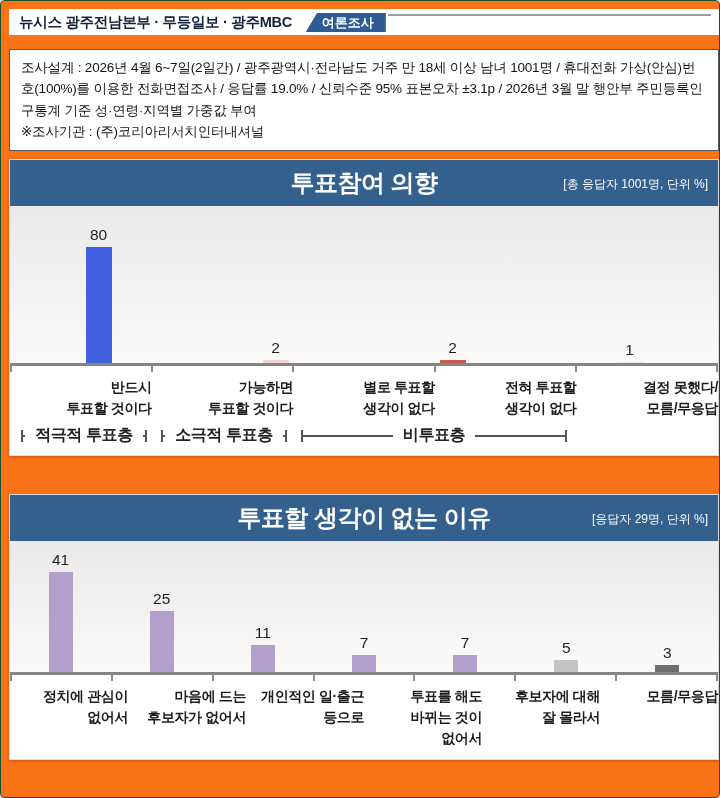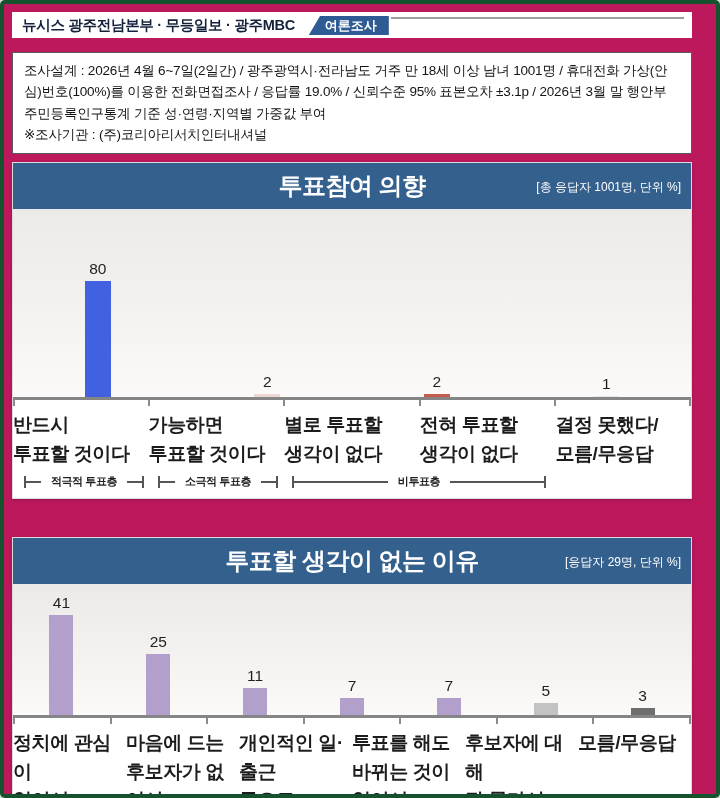--- a/index.html
+++ b/index.html
@@ -1,23 +1,23 @@
 <!DOCTYPE html>
 <html><head>
 <meta charset="utf-8">
 <style>
   * { margin:0; padding:0; box-sizing:border-box; }
   html,body { background:#d8d8d8; }
   body { font-family:"Liberation Sans","DejaVu Sans",sans-serif; }
 
   .page {
     width:720px; height:798px;
-    border:4px solid #14532d; border-radius:5px;
-    background:#be185d;
-    padding:8px 24px 0 8px;
+    border:1px solid #14532d; border-radius:5px;
+    background:#f97316;
+    padding:8px 0 0 8px;
     position:relative; overflow:hidden;
   }
 
   
   .masthead {
     display:flex; align-items:flex-start;
     background:#ffffff; padding:4px 8px 3px 10px; height:26px;
   }
   .brand {
     font-size:14.5px; font-weight:bold; color:#14213a;
@@ -53,48 +53,48 @@
   .band .title {
     color:#fff; font-size:24px; font-weight:bold; letter-spacing:-0.5px;
   }
   .band .subtitle {
     position:absolute; right:10px; bottom:13px;
     color:#fff; font-size:12px; font-weight:500;
   }
 
   .plot { background:linear-gradient(180deg,#eceae8 0%,#f3f2f0 55%,#fbfaf9 100%); }
   .bars-row { display:flex; align-items:flex-end; }
-  .panel.first  .bars-row { height:188px; }
+  .panel.first  .bars-row { height:157px; }
   .panel.second .bars-row { height:131px; }
   .col {
     flex:1; display:flex; flex-direction:column;
     align-items:center; justify-content:flex-end;
   }
   .val { font-size:15.5px; color:#1f1f1f; margin-bottom:3px; }
   .bar { width:26px; }
   .panel.second .bar { width:24px; }
 
   .axis { border-top:3px solid #858585; }
   .ticks { display:flex; border-right:2px solid #8c8c8c; height:6px; background:#fff; }
   .ticks .tickcell { flex:1; border-left:2px solid #8c8c8c; }
 
   .labels-row { display:flex; background:#fff; padding:5px 0 2px 0; }
   .cat {
-    flex:1; text-align:left; font-size:19px; font-weight:600;
+    flex:1; text-align:right; font-size:14px; font-weight:600;
     color:#1c1c1c; line-height:1.5; white-space:pre-line; letter-spacing:-0.4px;
   }
 
   
   .bracket-row { display:flex; background:#fff; padding:4px 4px 9px 4px; }
   .w20 { width:20%; } .w40 { width:40%;justify-content:center; }
   .bracket { display:flex; align-items:center; padding:0 7px; }
   .b-tick { width:2px; height:12px; background:#555; }
   .b-line { flex:1; height:2px; background:#555; }
   .b-label {
-    font-size:11px; font-weight:bold; color:#222;
+    font-size:16px; font-weight:bold; color:#222;
     padding:0 10px; white-space:nowrap; letter-spacing:-0.4px;
   }
 </style>
 </head>
 <body>
 
 <div class="page">
 
   <div class="masthead">
     <span class="brand">뉴시스  광주전남본부 · 무등일보 · 광주MBC</span>

